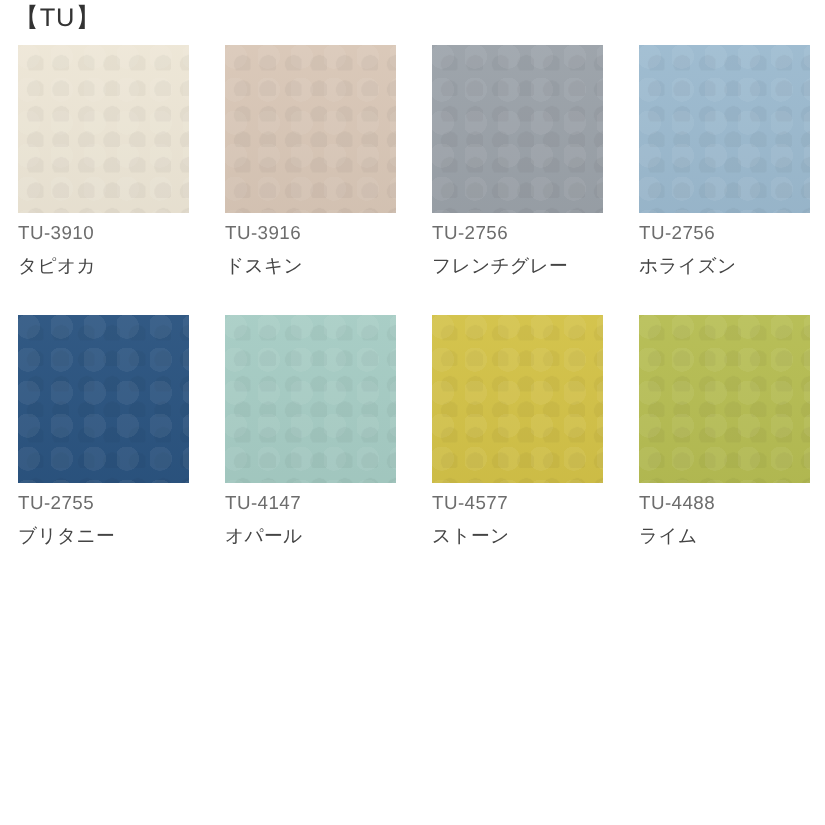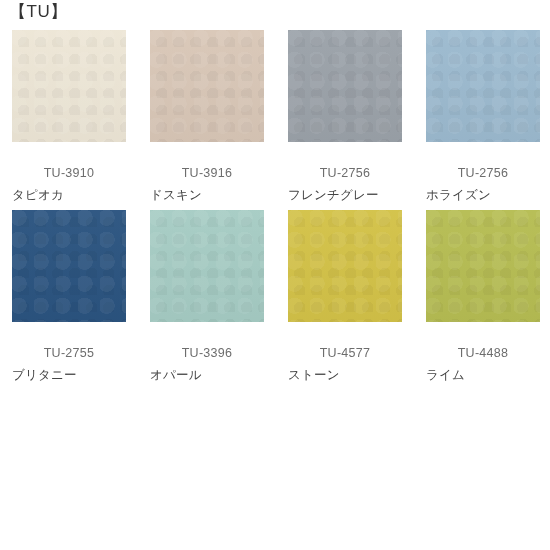--- a/index.html
+++ b/index.html
@@ -49,25 +49,25 @@
   }
   .swatch-chip {
     width: 114px;
     height: 112px;
     box-sizing: border-box;
     background-repeat: repeat;
     background-size: 22px 22px, 17px 17px, 100% 100%;
   }
   .swatch-code {
     width: 114px;
-    text-align: center;
+    text-align: left;
     font-size: 12.5px;
     line-height: 15px;
     color: #6d6d6d;
-    margin-top: 24px;
+    margin-top: 6px;
     letter-spacing: 0.3px;
     white-space: nowrap;
   }
   .swatch-name {
     width: 114px;
     font-size: 12.5px;
     line-height: 15px;
     color: #444444;
     margin-top: 7px;
     letter-spacing: 0.2px;
@@ -102,21 +102,21 @@
         <div class="swatch-code">TU-2756</div>
         <div class="swatch-name">ホライズン</div>
       </div>
       <div class="swatch-cell">
         <div class="swatch-chip" style="background-color: rgb(43, 84, 128); background-image: radial-gradient(circle at 30% 35%, rgba(255, 255, 255, 0.055) 0px, rgba(255, 255, 255, 0.055) 38%, rgba(0, 0, 0, 0) 39%), radial-gradient(circle at 70% 75%, rgba(0, 0, 0, 0.035) 0px, rgba(0, 0, 0, 0.035) 34%, rgba(0, 0, 0, 0) 35%), linear-gradient(rgba(255, 255, 255, 0.03), rgba(0, 0, 0, 0.03));"></div>
         <div class="swatch-code">TU-2755</div>
         <div class="swatch-name">ブリタニー</div>
       </div>
       <div class="swatch-cell">
         <div class="swatch-chip" style="background-color: rgb(166, 204, 196); background-image: radial-gradient(circle at 30% 35%, rgba(255, 255, 255, 0.055) 0px, rgba(255, 255, 255, 0.055) 38%, rgba(0, 0, 0, 0) 39%), radial-gradient(circle at 70% 75%, rgba(0, 0, 0, 0.035) 0px, rgba(0, 0, 0, 0.035) 34%, rgba(0, 0, 0, 0) 35%), linear-gradient(rgba(255, 255, 255, 0.03), rgba(0, 0, 0, 0.03));"></div>
-        <div class="swatch-code">TU-3396</div>
+        <div class="swatch-code">TU-4147</div>
         <div class="swatch-name">オパール</div>
       </div>
       <div class="swatch-cell">
         <div class="swatch-chip" style="background-color: rgb(211, 194, 72); background-image: radial-gradient(circle at 30% 35%, rgba(255, 255, 255, 0.055) 0px, rgba(255, 255, 255, 0.055) 38%, rgba(0, 0, 0, 0) 39%), radial-gradient(circle at 70% 75%, rgba(0, 0, 0, 0.035) 0px, rgba(0, 0, 0, 0.035) 34%, rgba(0, 0, 0, 0) 35%), linear-gradient(rgba(255, 255, 255, 0.03), rgba(0, 0, 0, 0.03));"></div>
         <div class="swatch-code">TU-4577</div>
         <div class="swatch-name">ストーン</div>
       </div>
       <div class="swatch-cell">
         <div class="swatch-chip" style="background-color: rgb(182, 189, 83); background-image: radial-gradient(circle at 30% 35%, rgba(255, 255, 255, 0.055) 0px, rgba(255, 255, 255, 0.055) 38%, rgba(0, 0, 0, 0) 39%), radial-gradient(circle at 70% 75%, rgba(0, 0, 0, 0.035) 0px, rgba(0, 0, 0, 0.035) 34%, rgba(0, 0, 0, 0) 35%), linear-gradient(rgba(255, 255, 255, 0.03), rgba(0, 0, 0, 0.03));"></div>
         <div class="swatch-code">TU-4488</div>

